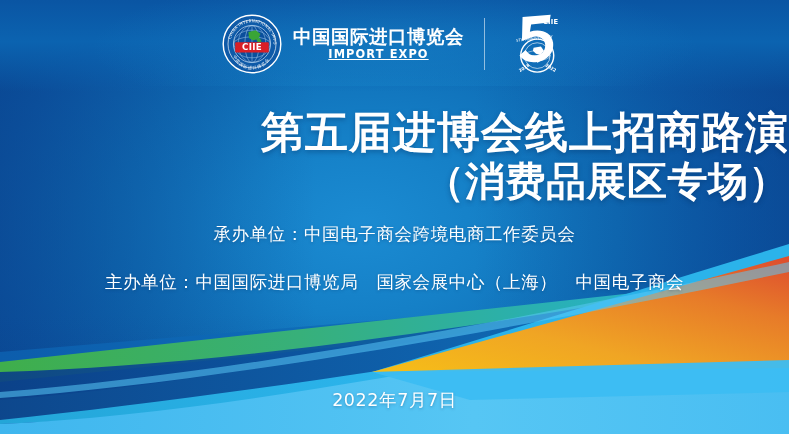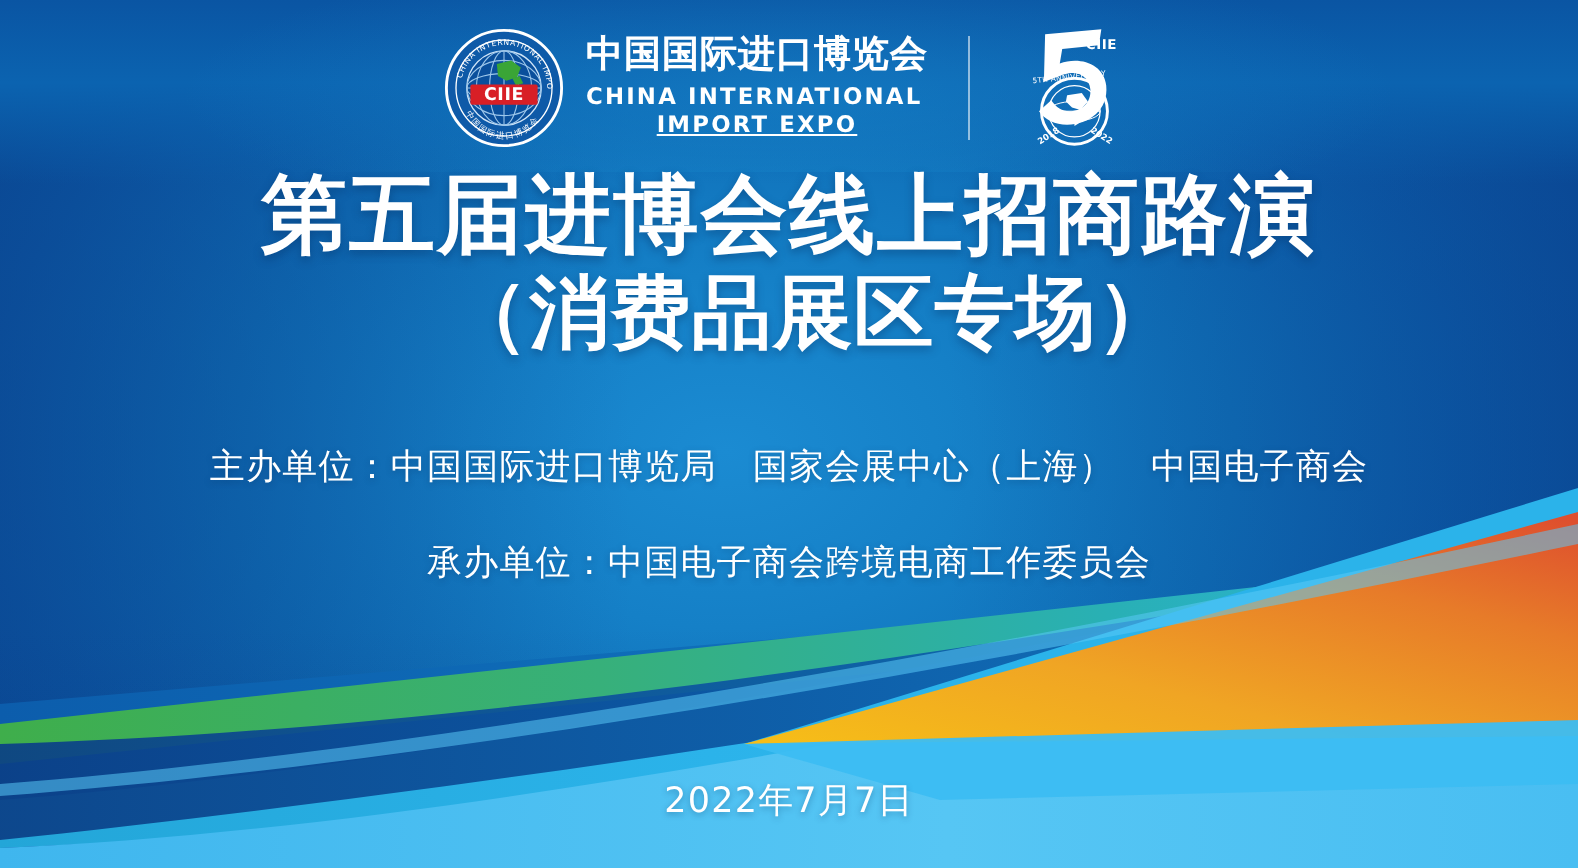--- a/index.html
+++ b/index.html
@@ -108,22 +108,22 @@
     background: rgba(255,255,255,0.55);
     margin: 0 20px;
     flex: 0 0 auto;
   }
   .anniv-mark { width: 62px; height: 66px; display: block; flex: 0 0 auto; }
 
   
   .title-wrap {
     position: absolute;
     left: 0; right: 0;
-    top: 84px;
-    text-align: center;
+    top: 108px;
+    text-align: right;
   }
   .title-main {
     color: #ffffff;
     font-size: 43px;
     font-weight: bold;
     letter-spacing: 1px;
     line-height: 1.12;
     text-shadow: 0 2px 5px rgba(4,45,95,0.40);
     white-space: nowrap;
   }
@@ -264,21 +264,20 @@
           <textPath href="#arcTop" startOffset="7%">CHINA INTERNATIONAL IMPORT EXPO</textPath>
         </text>
         <path id="arcBot" d="M16,58 A34,34 0 0 0 84,58" fill="none"></path>
         <text font-family="DejaVu Sans, sans-serif" font-size="7" fill="#ffffff" letter-spacing="1.4">
           <textPath href="#arcBot" startOffset="12%">中国国际进口博览会</textPath>
         </text>
       </svg>
 
       <div class="logo-text">
         <div class="logo-cn">中国国际进口博览会</div>
-        <div class="logo-en1">CHINA INTERNATIONAL</div>
         <div class="logo-en2">IMPORT EXPO</div>
       </div>
     </div>
 
     <div class="divider"></div>
 
     <svg class="anniv-mark" viewBox="0 0 100 108">
 
       <path d="M28,10 L74,6 L72,19 L42,22 L40,34 C56,28 76,34 78,52 C80,72 64,84 46,84
                C36,84 28,80 23,73 L33,64 C37,70 42,73 48,73 C58,73 66,66 65,55
@@ -299,19 +298,19 @@
       <text x="73" y="95" text-anchor="middle" font-family="DejaVu Sans, sans-serif" font-size="7" font-weight="bold" fill="#ffffff" transform="rotate(32 73 95)">2022</text>
     </svg>
   </div>
 
   <div class="title-wrap">
     <div class="title-main">第五届进博会线上招商路演</div>
     <div class="title-sub">（消费品展区专场）</div>
   </div>
 
   <div class="orgs">
+    <div class="org-line">承办单位：中国电子商会跨境电商工作委员会</div>
     <div class="org-line">主办单位：中国国际进口博览局　国家会展中心（上海）　中国电子商会</div>
-    <div class="org-line">承办单位：中国电子商会跨境电商工作委员会</div>
   </div>
 
   <div class="date">2022年7月7日</div>
 
 </div>
 
 </body></html>

